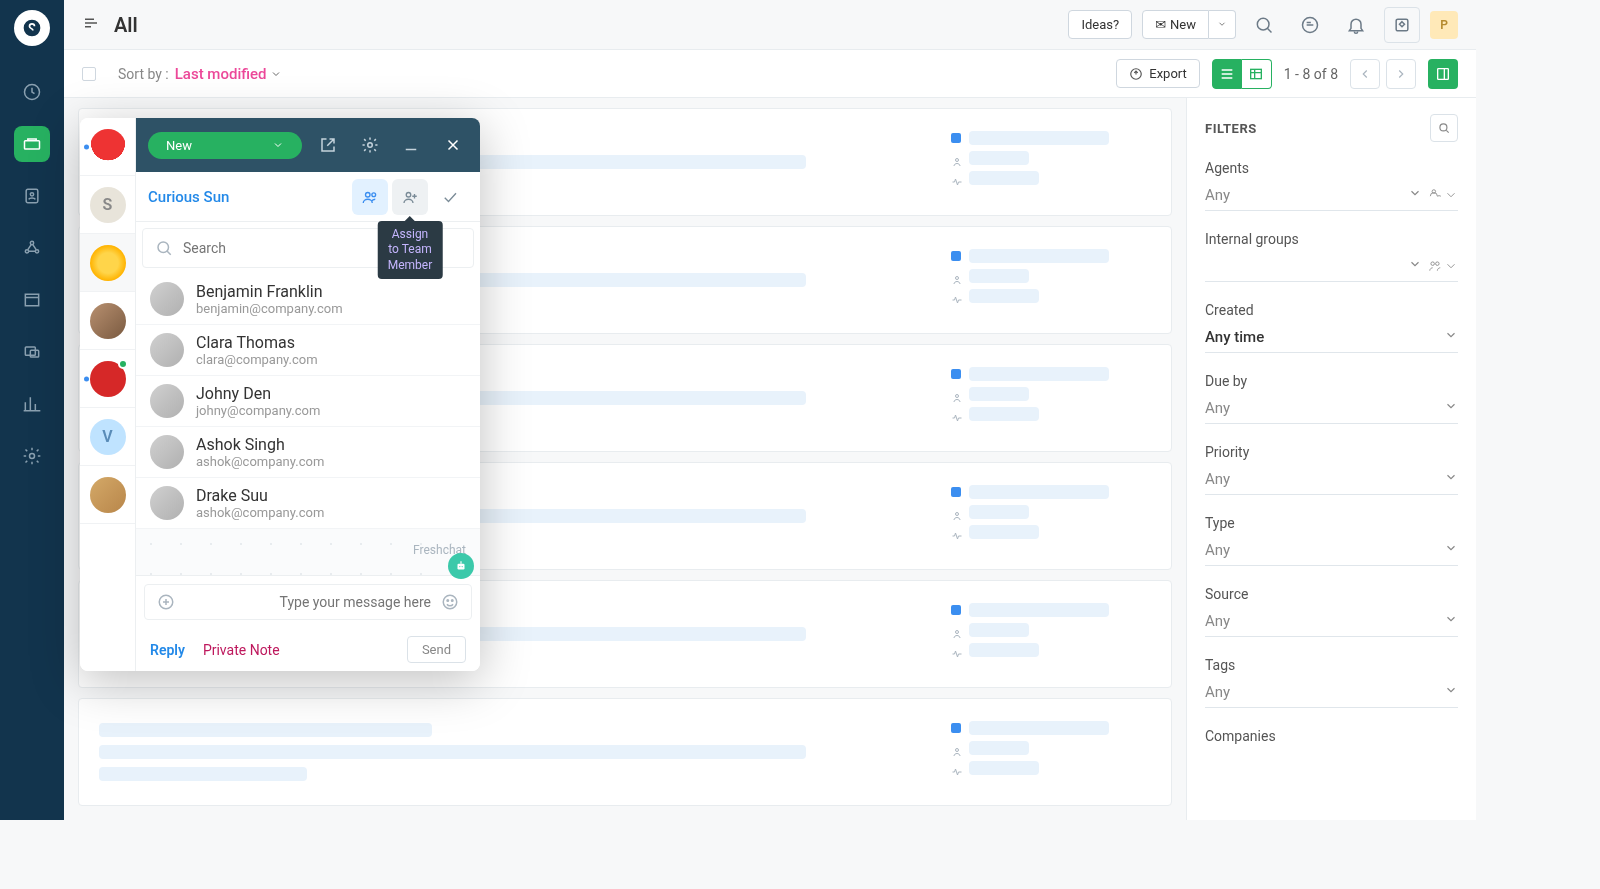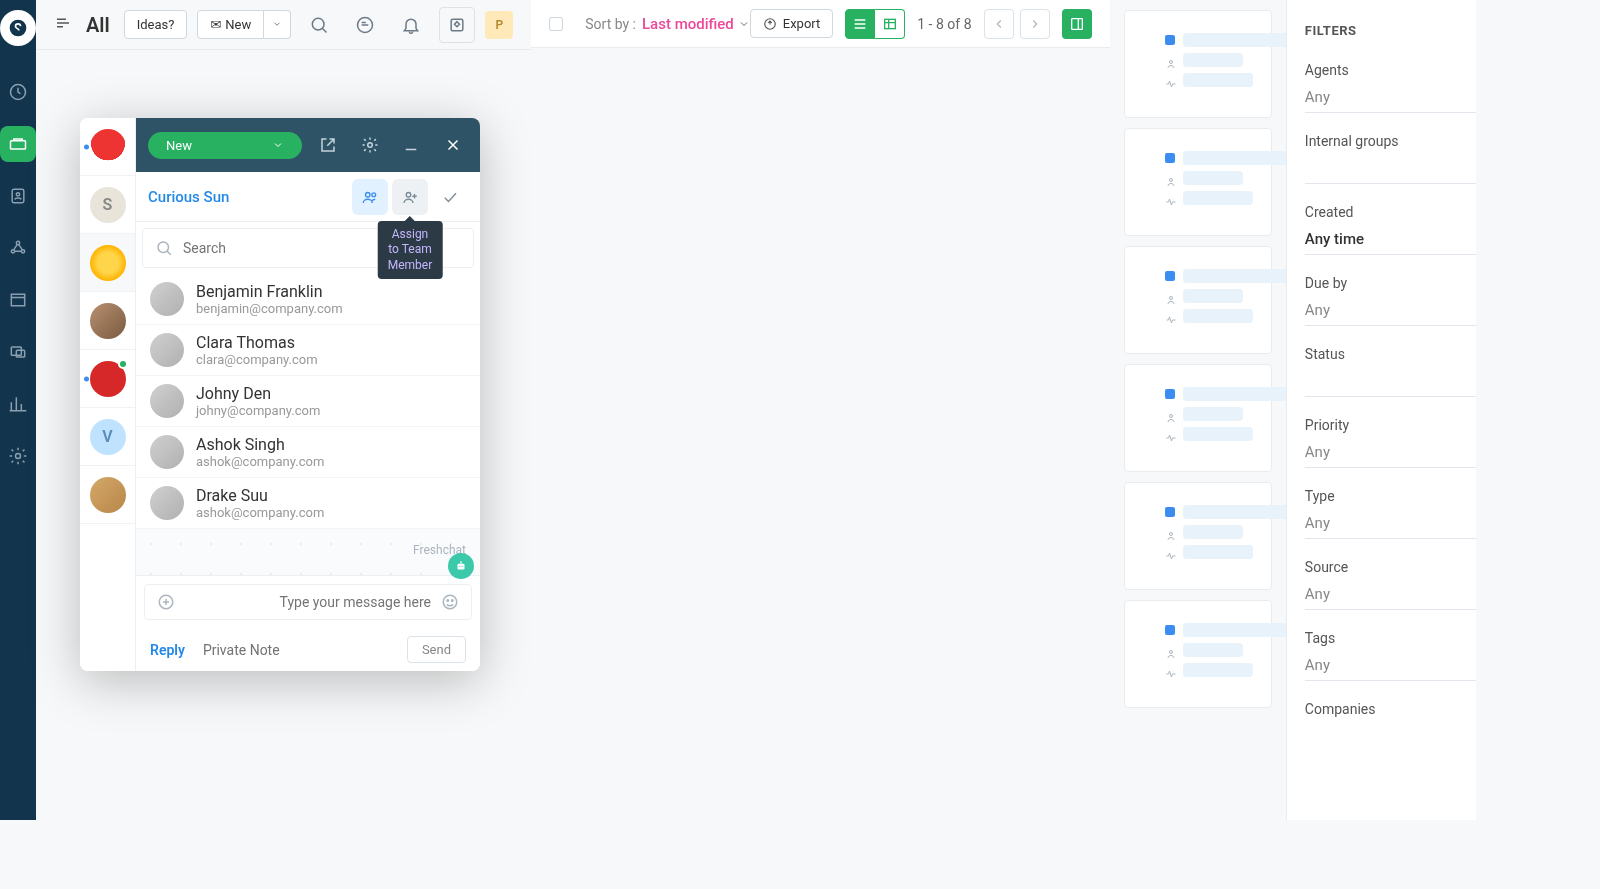--- a/index.html
+++ b/index.html
@@ -9,21 +9,21 @@
 
 .sidebar-nav { width: 64px; background: #12344d; display: flex; flex-direction: column; align-items: center; padding-top: 10px; }
 .logo { width: 36px; height: 36px; border-radius: 50%; background: #fff; display:flex; align-items:center; justify-content:center; margin-bottom: 20px; }
 .logo svg { width:20px; height:20px; fill:#12344d;}
 .nav-icon { width: 36px; height: 36px; border-radius: 8px; display:flex; align-items:center; justify-content:center; margin: 8px 0; cursor:pointer; }
 .nav-icon svg { width:20px; height:20px; stroke:#8aa0b0; fill:none; stroke-width:1.8;}
 .nav-icon.active { background:#27b161; }
 .nav-icon.active svg { stroke:#fff; }
 
 
-.main { flex:1; display:flex; flex-direction:row; }
+.main { flex:1; display:flex; flex-direction:column; }
 .topbar { height:50px; display:flex; align-items:center; padding:0 18px; gap:14px; border-bottom:1px solid #e8ecef; background:#f7f8f9; }
 .hamburger svg { width:18px; height:18px; stroke:#555; stroke-width:2; }
 .page-title { font-size:20px; font-weight:600; color:#333; }
 .topbar-right { margin-left:auto; display:flex; align-items:center; gap:10px; }
 .btn { border:1px solid #cfd7df; background:#fff; border-radius:4px; padding:6px 12px; font-size:13px; color:#333; cursor:pointer; }
 .btn-group { display:flex; }
 .btn-group .btn:first-child { border-radius:4px 0 0 4px; }
 .btn-group .btn:last-child { border-radius:0 4px 4px 0; border-left:none; padding:6px 8px;}
 .top-icon { width:36px; height:36px; display:flex; align-items:center; justify-content:center; cursor:pointer; }
 .top-icon svg { width:20px; height:20px; stroke:#6c7a87; fill:none; stroke-width:1.8;}
@@ -111,21 +111,21 @@
 .chat-body { flex:1; background:#fafbfc; padding:14px; position:relative; background-image:radial-gradient(#e8ecef 1px, transparent 1px); background-size:30px 30px;}
 .bot-label { text-align:right; font-size:12px; color:#aab5bf; margin-bottom:4px;}
 .bot-msg { background:#fff; border-radius:10px; padding:12px 14px; font-size:14px; color:#333; line-height:1.4; max-width:210px; margin-left:auto; position:relative; border:1px solid #eceff1;}
 .bot-av { position:absolute; right:-8px; top:-8px; width:26px; height:26px; border-radius:50%; background:#3bc9aa; display:flex; align-items:center; justify-content:center;}
 .bot-av svg{width:14px;height:14px;fill:#fff;}
 .chat-input-area { border-top:1px solid #eceff1; background:#fff;}
 .chat-input { display:flex; align-items:center; padding:8px 12px; gap:10px; border:1px solid #eceff1; margin:8px; border-radius:4px;}
 .chat-input svg { width:18px; height:18px; stroke:#aab5bf; fill:none; stroke-width:2;}
 .chat-input input { flex:1; border:none; outline:none; font-size:14px; color:#888;text-align:right;}
 .chat-tabs { display:flex; align-items:center; padding:8px 14px; gap:18px; font-size:14px;}
-.chat-tab { color:#737373; cursor:pointer;}
+.chat-tab { color:#be185d; cursor:pointer;}
 .chat-tab.active { color:#2389e8; font-weight:600;}
 .send-btn { margin-left:auto; border:1px solid #dbe2e8; background:#fff; border-radius:4px; padding:5px 14px; font-size:13px; color:#888; cursor:pointer;}
 .unread-dot { position:absolute; left:4px; top:50%; width:5px; height:5px; background:#3b8ef0; border-radius:50%; transform:translateY(-50%);}
 </style>
 </head>
 <body>
 
 <div class="app">
   <div class="sidebar-nav">
     <div class="logo">
@@ -501,29 +501,20 @@
         <div class="filter-group">
           <span class="filter-label">Due by</span>
           <div class="filter-value">
               <span>Any</span>
               <span class="chev"><svg viewBox="0 0 24 24">
                   <path d="M6 9l6 6 6-6"></path>
                 </svg></span>
             </div>
         </div>
         <div class="filter-group">
-          <span class="filter-label">Status</span>
-          <div class="filter-value">
-              <span></span>
-              <span class="chev"><svg viewBox="0 0 24 24">
-                  <path d="M6 9l6 6 6-6"></path>
-                </svg></span>
-            </div>
-        </div>
-        <div class="filter-group">
           <span class="filter-label">Priority</span>
           <div class="filter-value">
               <span>Any</span>
               <span class="chev"><svg viewBox="0 0 24 24">
                   <path d="M6 9l6 6 6-6"></path>
                 </svg></span>
             </div>
         </div>
         <div class="filter-group">
           <span class="filter-label">Type</span>

